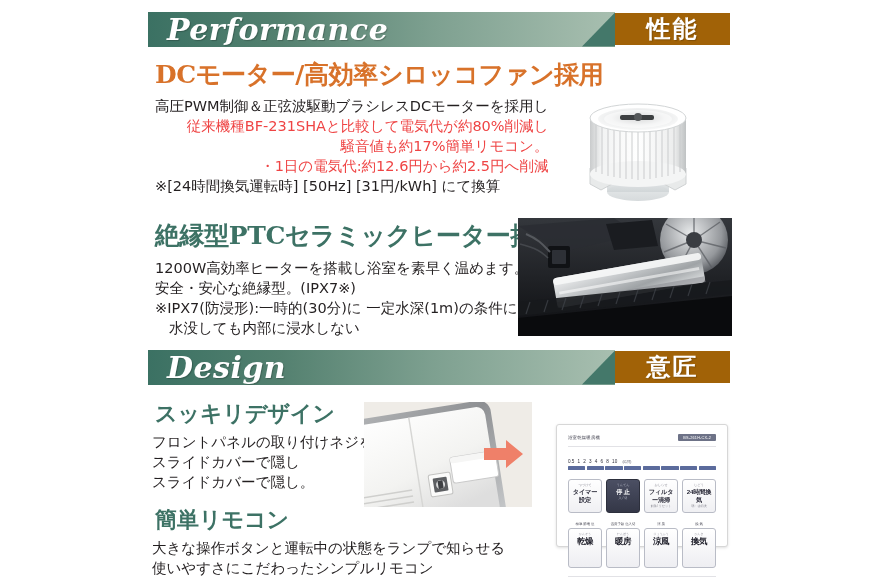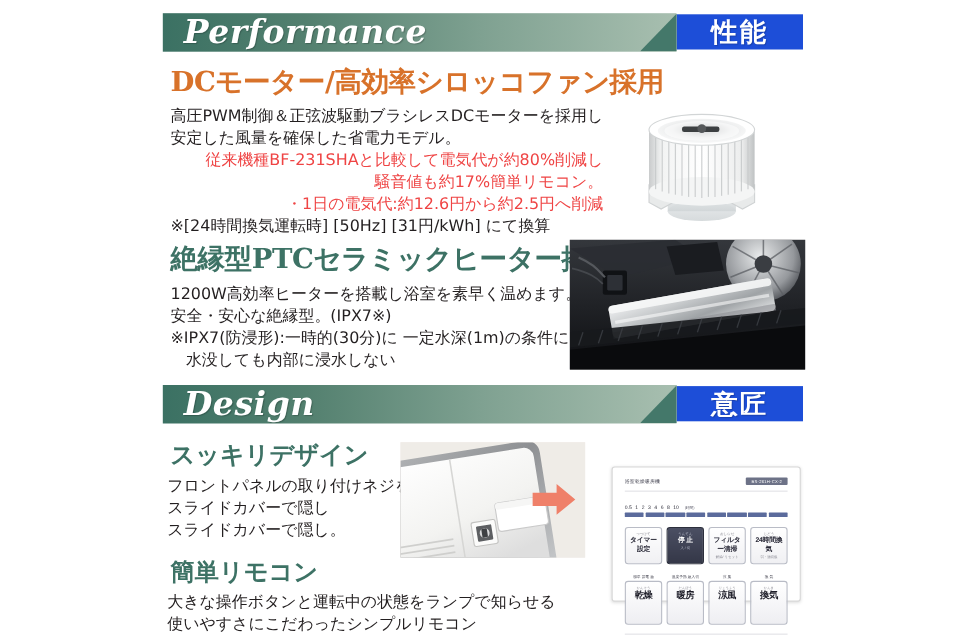--- a/index.html
+++ b/index.html
@@ -50,21 +50,21 @@
     font-style: italic;
     font-weight: bold;
     font-size: 30px;
     color: #ffffff;
     padding-left: 19px;
     letter-spacing: 0.5px;
     text-shadow: 1px 1px 1px rgba(0,0,0,.22);
   }
   .banner-right {
     flex: 0 0 115px;
-    background: #1d4ed8;
+    background: #a16207;
     display: flex;
     align-items: center;
     justify-content: center;
   }
   .banner-jp {
     font-family: "DejaVu Sans", "Liberation Sans", sans-serif;
     font-weight: bold;
     font-size: 24px;
     color: #ffffff;
     letter-spacing: 2px;
@@ -233,21 +233,20 @@
   </div>
   <div class="banner-right">
     <span class="banner-jp">性能</span>
   </div>
 </div>
 
 <div class="h-orange" style="left:155px; top:58px;">DCモーター/高効率シロッコファン採用</div>
 
 <div class="body-block" style="left:155px; top:96px;">
   <div>高圧PWM制御＆正弦波駆動ブラシレスDCモーターを採用し</div>
-  <div>安定した風量を確保した省電力モデル。</div>
   <div class="txt-blue">従来機種BF-231SHAと比較して電気代が約80%削減し</div>
   <div class="txt-blue">騒音値も約17%簡単リモコン。</div>
   <div class="txt-blue">・1日の電気代:約12.6円から約2.5円へ削減</div>
   <div>※[24時間換気運転時] [50Hz] [31円/kWh] にて換算</div>
 </div>
 
 <div class="photo fan-wrap">
   <svg width="140" height="118" viewBox="0 0 140 118">
     <defs>
       <linearGradient id="fanBody" x1="0" y1="0" x2="1" y2="0">

